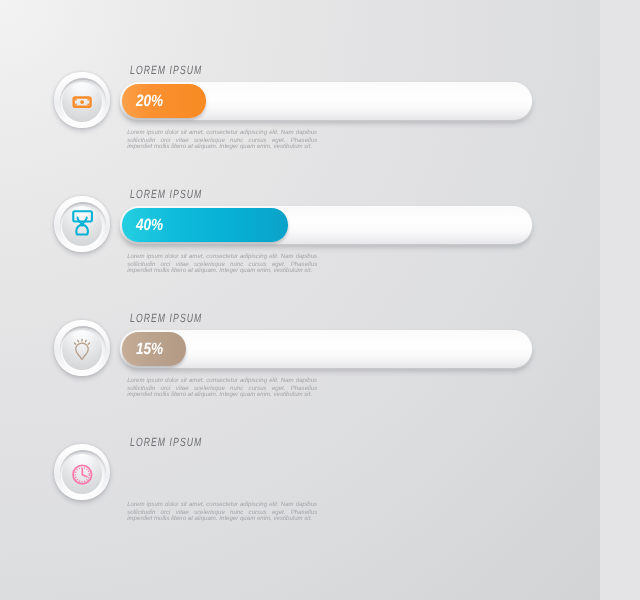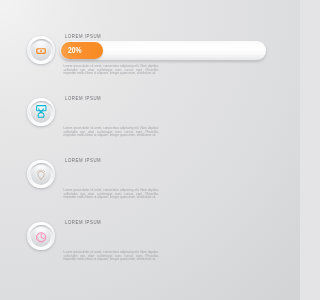--- a/index.html
+++ b/index.html
@@ -6,20 +6,21 @@
   body{width:300px;height:300px;overflow:hidden;
        font-family:"Liberation Sans",sans-serif;
        background:#e4e4e6;}
   #stage{position:relative;width:300px;height:300px;overflow:hidden;
          background:
            radial-gradient(circle 430px at 0% 0%,
              #f3f3f4 0%, #efeff0 8%, #ebebec 17%,
              #e7e7e8 27%, #e5e5e6 35%, #e2e2e4 45%,
              #e0e0e2 55%, #dddee0 65%, #dadbdd 75%,
              #d6d7d9 86%, #d2d3d5 100%);
+         font-style: italic;
   }
   .row{position:absolute;left:0;width:300px;height:62px;}
 
   
   .knob{position:absolute;left:27.3px;top:-5px;width:27.6px;height:27.6px;border-radius:50%;
         background:linear-gradient(180deg,#ffffff 0%,#fcfcfd 16%,#f4f4f6 38%,#eeeff1 55%,#f3f3f5 72%,#fbfbfc 88%,#ffffff 100%);
         box-shadow:0 1.5px 2.3px rgba(120,122,129,.30), 0 0 1.6px rgba(140,142,149,.30);}
   .knob .ring{position:absolute;left:2.3px;top:3.0px;width:23px;height:23px;border-radius:50%;
         background:linear-gradient(180deg,#dadbdd 0%,#e6e6e8 12%,#f0f0f2 38%,#f7f7f9 66%,#fcfcfd 86%,#fefeff 100%);
         box-shadow:inset 0 .9px .7px rgba(140,142,149,.40);}
@@ -77,40 +78,50 @@
         <div class="face"></div>
         <div class="ic">
           <svg viewBox="0 0 40 40">
             <rect x="11.2" y="5.2" width="18.6" height="10.2" rx="1.6" fill="none" stroke="#07b2d6" stroke-width="2.1"></rect>
             <path d="M15.4 11.4 C15.4 15.4 20 15.8 20 19.6 C20 15.8 24.6 15.4 24.6 11.4" fill="none" stroke="#07b2d6" stroke-width="2" stroke-linecap="round" stroke-linejoin="round"></path>
             <path d="M20 18.8 C16.6 18.8 14.2 21.6 14.2 25 C14.2 26.9 14.8 28.3 14.8 28.3 L25.2 28.3 C25.2 28.3 25.8 26.9 25.8 25 C25.8 21.6 23.4 18.8 20 18.8 Z" fill="none" stroke="#07b2d6" stroke-width="2.1" stroke-linejoin="round"></path>
           </svg>
         </div>
       </div>
       <div class="title" style="top:-7.6px">LOREM IPSUM</div>
+      <div class="track">
+        <div class="fill" style="width:83px;background:linear-gradient(90deg,#25cfe1 0%,#0fbcdb 30%,#07b0d4 65%,#0ba2c9 100%)">
+          <div class="pct">40%</div>
+        </div>
+      </div>
       <div class="body" style="top:24.1px">Lorem ipsum dolor sit amet, consectetur adipiscing elit. Nam dapibus sollicitudin orci vitae scelerisque nunc cursus eget. Phasellus imperdiet mollis libero at aliquam. Integer quam enim, vestibulum sit.</div>
     </div>
   <div class="row" id="row2" style="top:165px">
       <div class="knob">
         <div class="ring"></div>
         <div class="face"></div>
         <div class="ic">
           <svg viewBox="0 0 40 40">
             <path d="M19.9 13.0 C16.4 13.0 13.7 15.8 13.7 19.2 C13.7 21.3 14.8 23.0 16.1 24.4 C17.4 25.8 18.7 27.3 19.3 28.6 C19.5 29.1 19.7 29.3 19.9 29.3 C20.1 29.3 20.3 29.1 20.5 28.6 C21.1 27.3 22.4 25.8 23.7 24.4 C25.0 23.0 26.1 21.3 26.1 19.2 C26.1 15.8 23.4 13.0 19.9 13.0 Z" fill="none" stroke="#b59c86" stroke-width="1.25"></path>
             <g stroke="#b59c86" stroke-width="1.35" stroke-linecap="round">
               <path d="M19.9 9.3 L19.9 10.9"></path>
               <path d="M15.7 10.2 L16.5 11.8"></path>
               <path d="M24.1 10.2 L23.3 11.8"></path>
               <path d="M12.4 12.9 L13.7 14.1"></path>
               <path d="M27.4 12.9 L26.1 14.1"></path>
             </g>
           </svg>
         </div>
       </div>
       <div class="title" style="top:-7.6px">LOREM IPSUM</div>
+      <div class="track">
+        <div class="fill" style="width:31.875px;background:linear-gradient(90deg,#c5ad98 0%,#bba38e 40%,#b29a84 100%)">
+          <div class="pct">15%</div>
+        </div>
+      </div>
       <div class="body" style="top:24.1px">Lorem ipsum dolor sit amet, consectetur adipiscing elit. Nam dapibus sollicitudin orci vitae scelerisque nunc cursus eget. Phasellus imperdiet mollis libero at aliquam. Integer quam enim, vestibulum sit.</div>
     </div>
   <div class="row" id="row3" style="top:227px">
       <div class="knob">
         <div class="ring"></div>
         <div class="face"></div>
         <div class="ic">
           <svg viewBox="0 0 40 40">
             <circle cx="20.2" cy="20.6" r="9.2" fill="none" stroke="#fb79ac" stroke-width="1.75"></circle>
             <circle cx="20.2" cy="20.6" r="7.0" fill="none" stroke="#fb79ac" stroke-width="1.45" stroke-dasharray="1.05 1.6"></circle>

